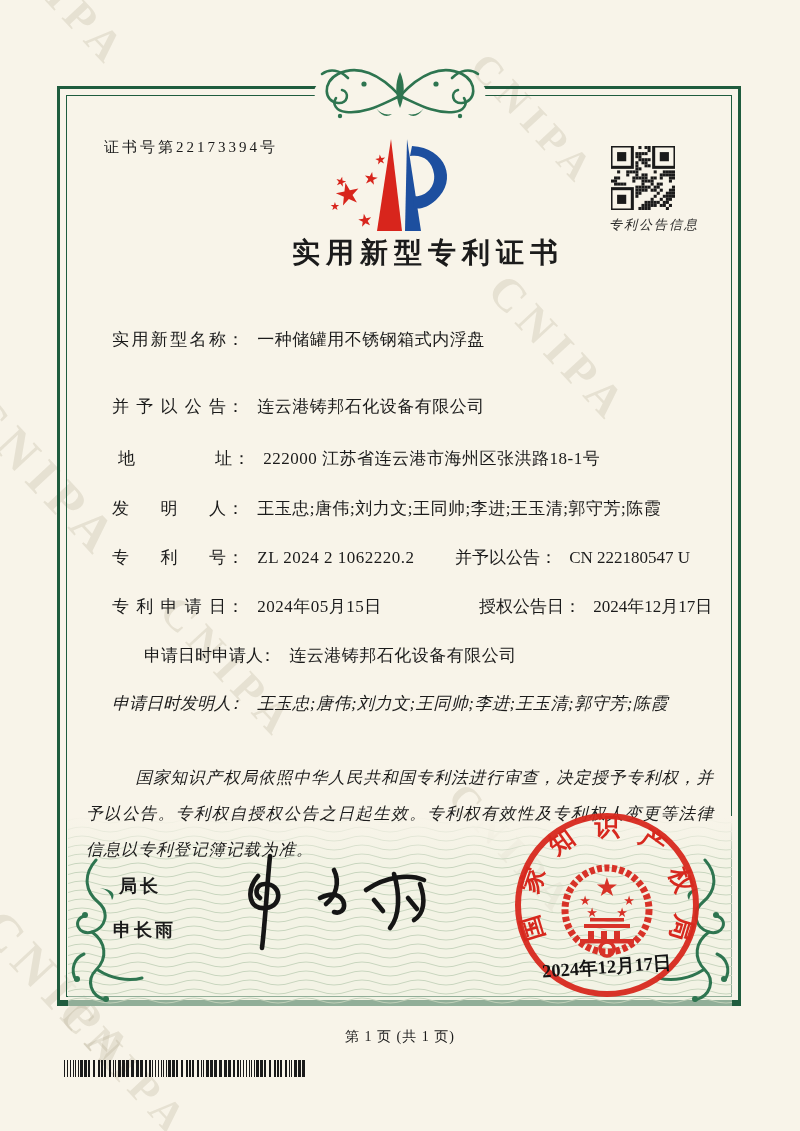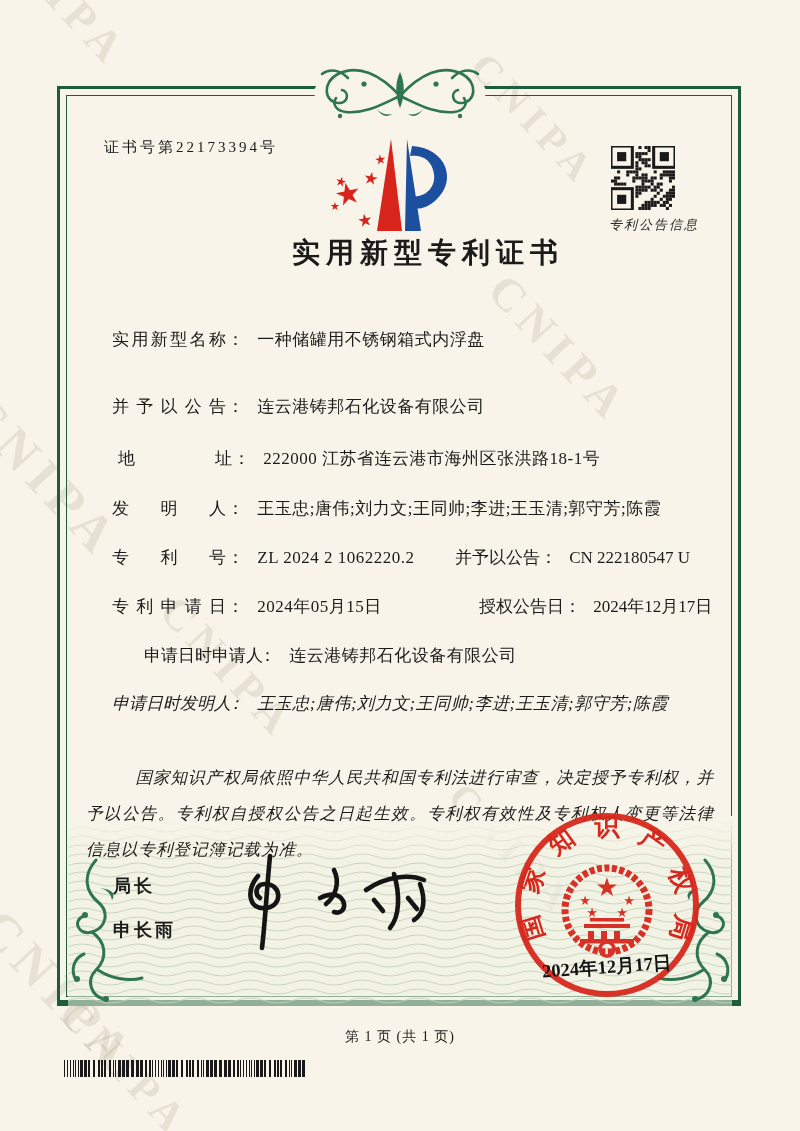--- a/index.html
+++ b/index.html
@@ -50,21 +50,21 @@
   .rcol{position:absolute;left:455px;font-size:17px;white-space:nowrap;}
   .rcol .lbl2{display:inline-block;}
   .rcol .val{display:inline-block;margin-left:8px;}
   
   .statement{
     position:absolute;left:86px;top:760px;width:628px;
     font-size:16.5px;line-height:36px;text-align:justify;text-indent:3em;
     font-style:italic;letter-spacing:1px;
   }
   
-  .sig-title{position:absolute;left:113px;top:874px;font-size:18px;letter-spacing:3px;font-weight:bold;font-family:"Liberation Sans","DejaVu Sans",sans-serif;}
+  .sig-title{position:absolute;left:119px;top:874px;font-size:18px;letter-spacing:3px;font-weight:bold;font-family:"Liberation Sans","DejaVu Sans",sans-serif;}
   .sig-name{position:absolute;left:113px;top:918px;font-size:18px;letter-spacing:3px;font-weight:bold;font-family:"Liberation Sans","DejaVu Sans",sans-serif;}
   .sig-svg{position:absolute;left:222px;top:846px;}
   
   .seal-svg{position:absolute;left:510px;top:810px;}
   
   .page-footer{
     position:absolute;left:0;top:1028px;width:800px;text-align:center;
     font-size:14px;letter-spacing:1px;
   }
   .barcode-svg{position:absolute;left:64px;top:1060px;}

